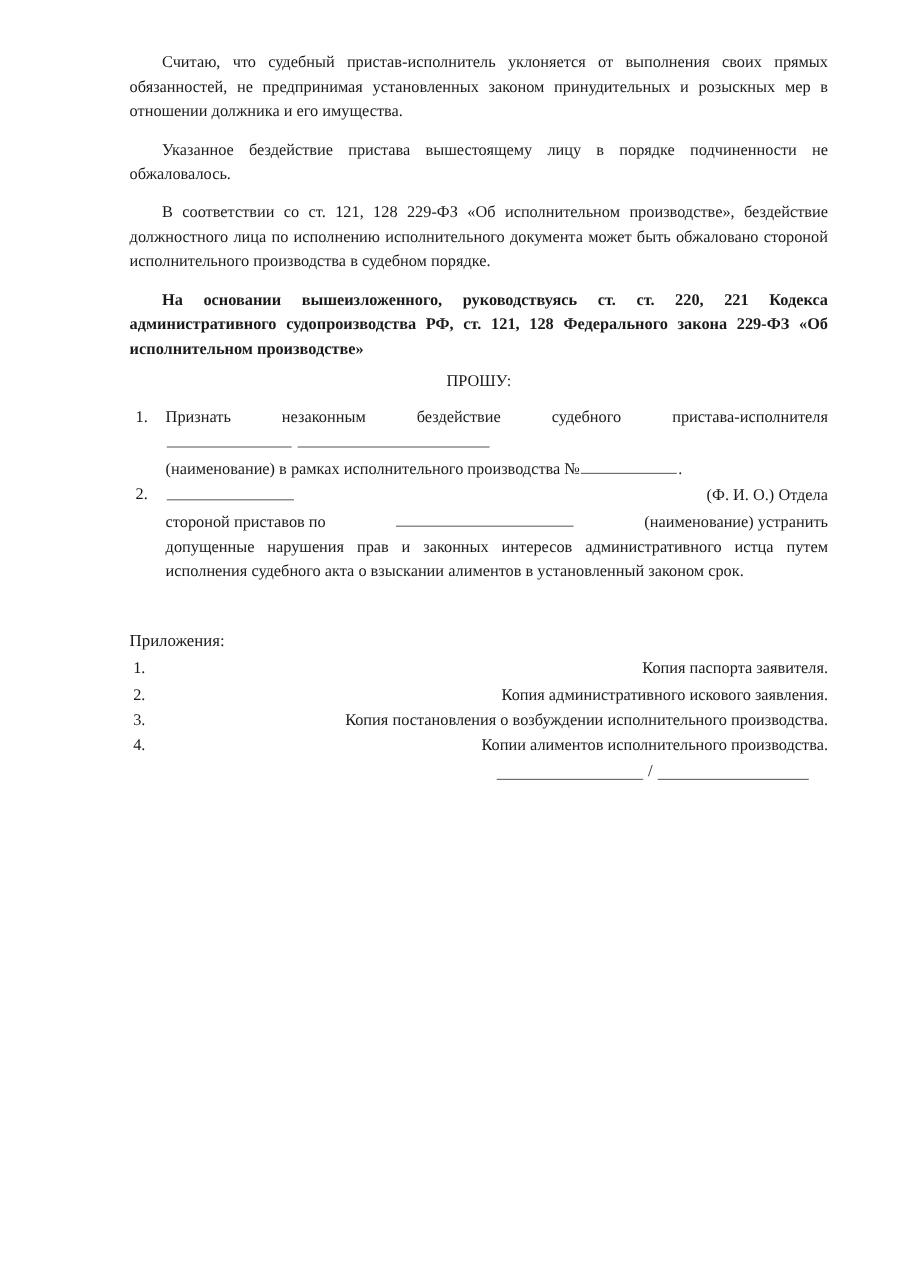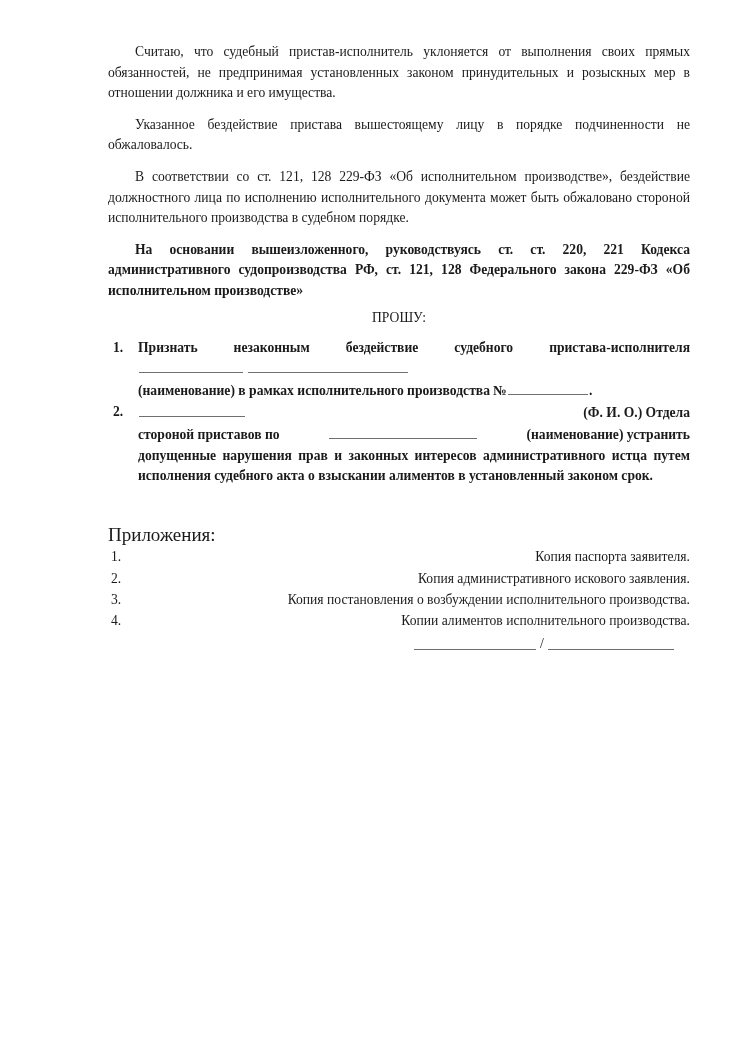--- a/index.html
+++ b/index.html
@@ -42,21 +42,20 @@
     line-height: 20px;
     margin: 6px 0 4px 0;
   }
 
   
   ol.req-list {
     margin: 10px 0 0 0;
     padding: 0;
     list-style: none;
     counter-reset: req;
-    font-weight: bold;
   }
   ol.req-list > li {
     position: relative;
     counter-increment: req;
     padding-left: 30px;
     font-size: 13.6px;
     line-height: 20.6px;
     text-align: justify;
     margin-bottom: 1px;
   }
@@ -83,21 +82,21 @@
   .fill.w5 { width: 148px; }
   .just-row {
     display: flex;
     justify-content: space-between;
     align-items: baseline;
   }
   .just-row.spread > span { white-space: nowrap; }
 
   
   .attach-title {
-    font-size: 19px;
+    font-size: 14px;
     line-height: 20.6px;
     margin: 0 0 1px 0;
   }
   ol.attach-list {
     margin: 0;
     padding: 0;
     list-style: none;
     counter-reset: att;
   }
   ol.attach-list > li {

